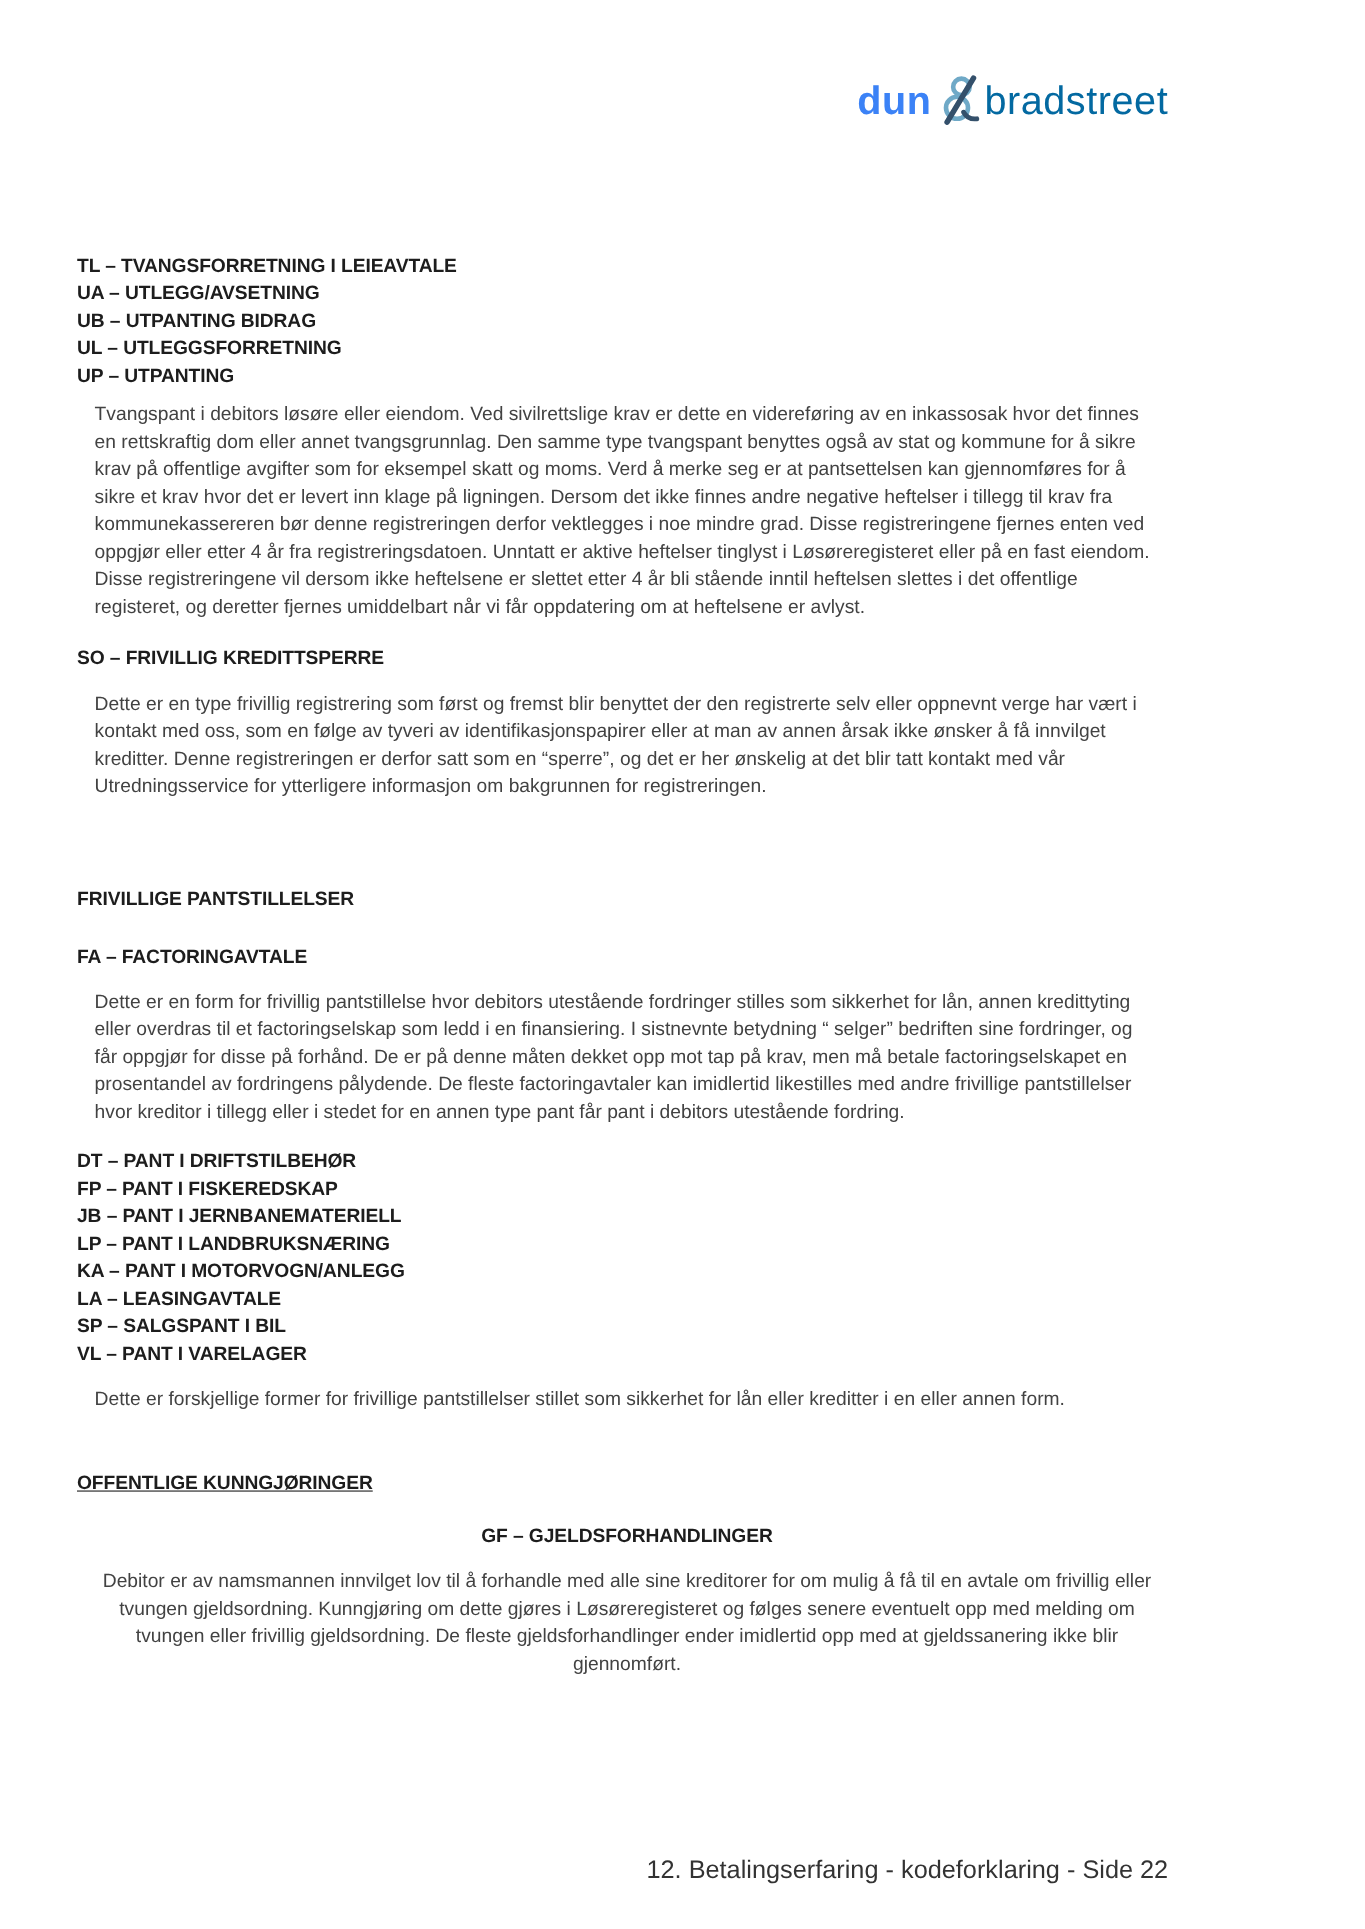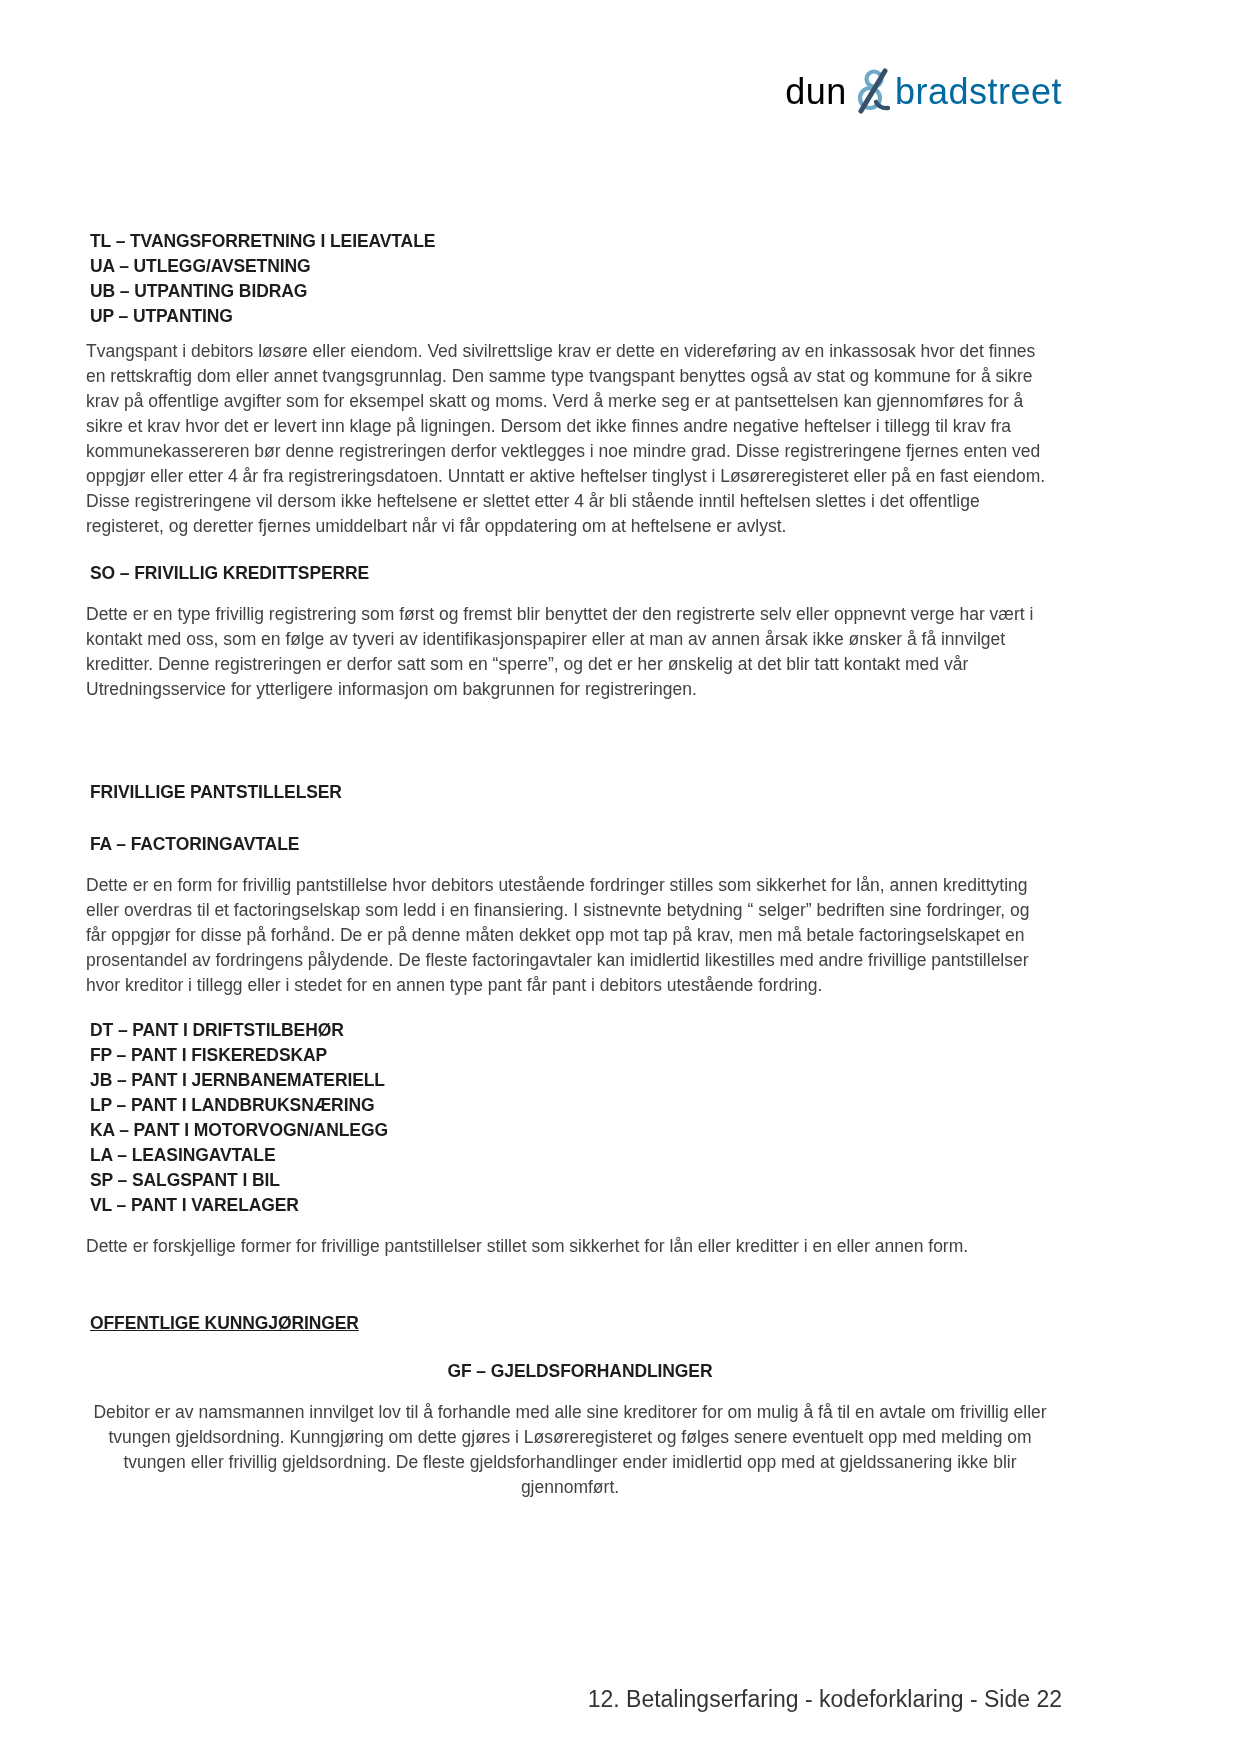--- a/index.html
+++ b/index.html
@@ -18,22 +18,22 @@
     position:absolute;
     top:68px;
     right:179px;
     display:flex;
     align-items:flex-end;
     line-height:1;
     user-select:none;
   }
   .logo-dun{
     font-size:36px;
-    font-weight:400;
-    color:#000000;
+    font-weight:700;
+    color:#3b82f6;
     letter-spacing:0.5px;
   }
   .logo-amp{
     width:40px;
     height:48px;
     margin:0 3px -6px 5px;
     display:inline-block;
   }
   .logo-brad{
     font-size:36px;
@@ -47,21 +47,20 @@
     left:70px;
     top:0;
     width:1000px;
     font-size:17.5px;
     line-height:25px;
   }
   .code-line,.doc-h{
     font-weight:bold;
     color:#1d1d1d;
     letter-spacing:-0.1px;
-    margin-left:20px;
   }
   p.body{
     margin:16px;
     color:#424242;
   }
   #sec-tvangs{margin-top:229px;}
   #sec-tvangs p.body{margin-top:10px;}
   #sec-so{margin-top:22px;}
   #h-frivillige{margin-top:78px;}
   #sec-fa{margin-top:27px;}
@@ -94,20 +93,21 @@
     </span>
     <span class="logo-brad">bradstreet</span>
   </div>
 
   <div class="content">
 
     <section id="sec-tvangs">
       <div class="code-line">TL – TVANGSFORRETNING I LEIEAVTALE</div>
       <div class="code-line">UA – UTLEGG/AVSETNING</div>
       <div class="code-line">UB – UTPANTING BIDRAG</div>
+      <div class="code-line">UL – UTLEGGSFORRETNING</div>
       <div class="code-line">UP – UTPANTING</div>
       <p class="body">Tvangspant i debitors løsøre eller eiendom. Ved sivilrettslige krav er dette en videreføring av en inkassosak hvor det finnes en rettskraftig dom eller annet tvangsgrunnlag. Den samme type tvangspant benyttes også av stat og kommune for å sikre krav på offentlige avgifter som for eksempel skatt og moms. Verd å merke seg er at pantsettelsen kan gjennomføres for å sikre et krav hvor det er levert inn klage på ligningen. Dersom det ikke finnes andre negative heftelser i tillegg til krav fra kommunekassereren bør denne registreringen derfor vektlegges i noe mindre grad. Disse registreringene fjernes enten ved oppgjør eller etter 4 år fra registreringsdatoen. Unntatt er aktive heftelser tinglyst i Løsøreregisteret eller på en fast eiendom. Disse registreringene vil dersom ikke heftelsene er slettet etter 4 år bli stående inntil heftelsen slettes i det offentlige registeret, og deretter fjernes umiddelbart når vi får oppdatering om at heftelsene er avlyst.</p>
     </section>
 
     <section id="sec-so">
       <div class="doc-h">SO – FRIVILLIG KREDITTSPERRE</div>
       <p class="body">Dette er en type frivillig registrering som først og fremst blir benyttet der den registrerte selv eller oppnevnt verge har vært i kontakt med oss, som en følge av tyveri av identifikasjonspapirer eller at man av annen årsak ikke ønsker å få innvilget kreditter. Denne registreringen er derfor satt som en “sperre”, og det er her ønskelig at det blir tatt kontakt med vår Utredningsservice for ytterligere informasjon om bakgrunnen for registreringen.</p>
     </section>
 
     <div class="doc-h" id="h-frivillige">FRIVILLIGE PANTSTILLELSER</div>

